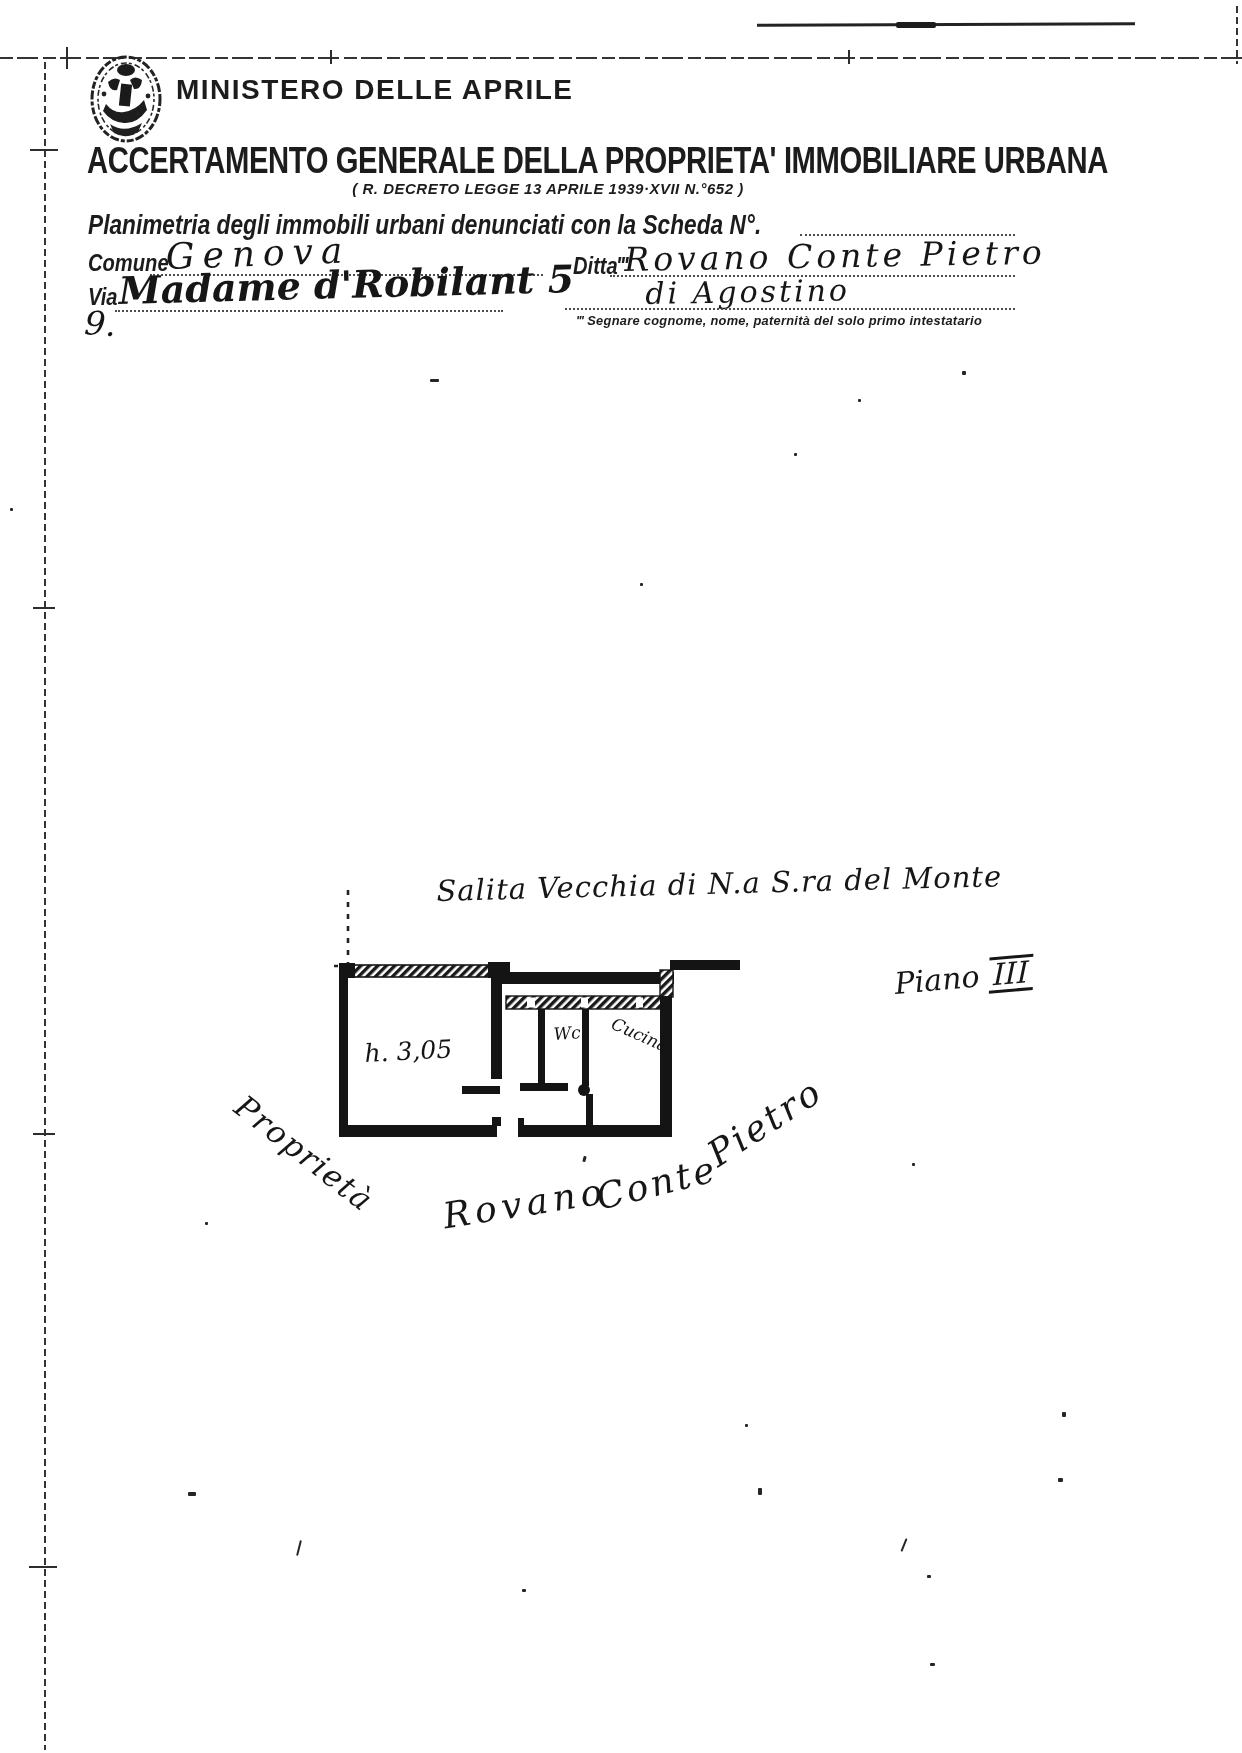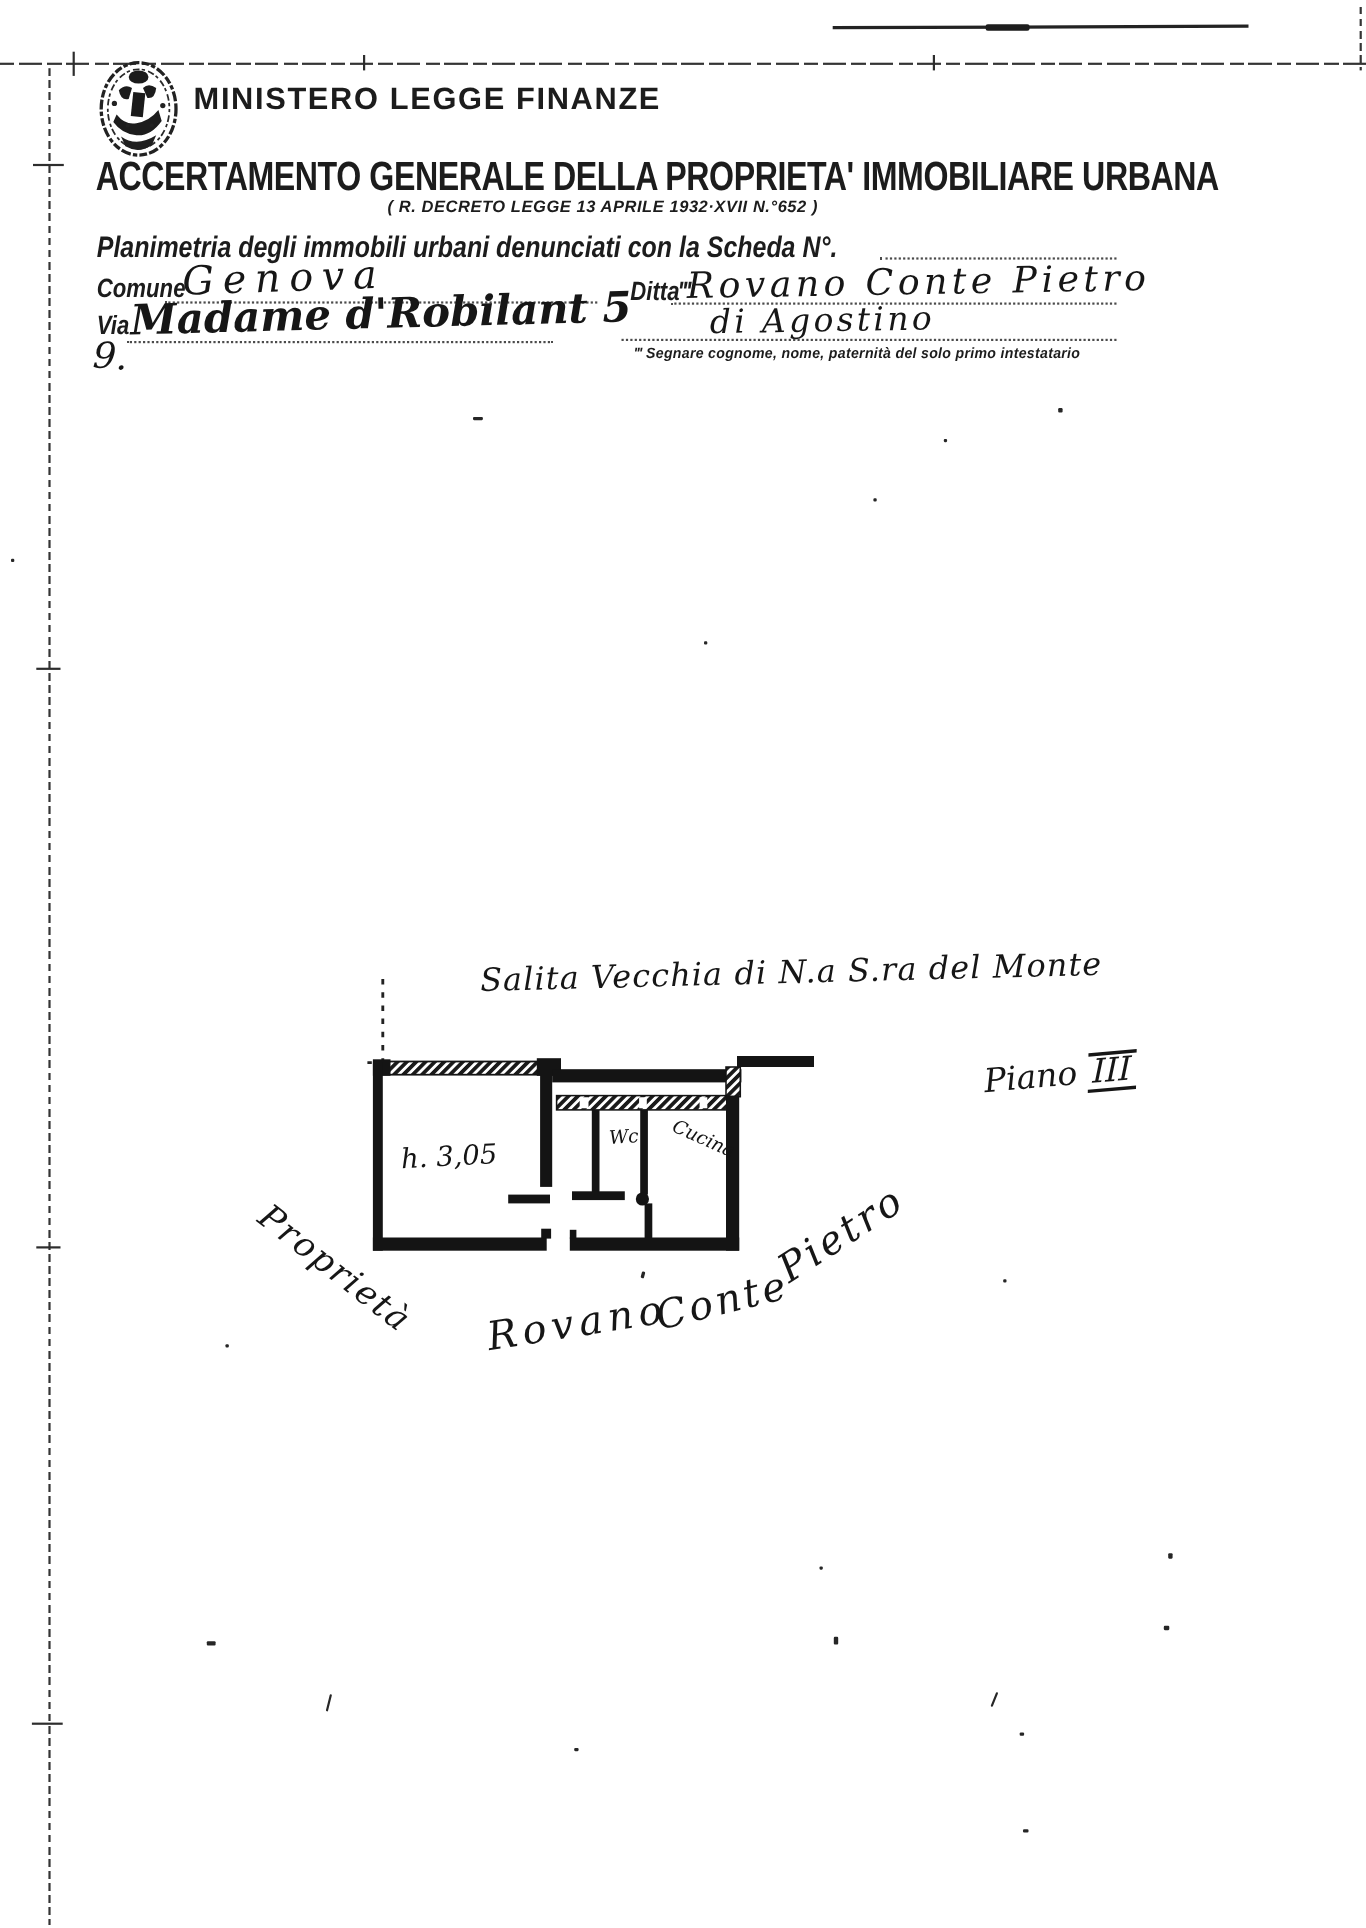--- a/index.html
+++ b/index.html
@@ -54,23 +54,23 @@
     <path d="M56 26 q-7 -5 -12 0 l4 9 q7 1 8 -9z" fill="#1c1c1c"></path>
     <rect x="34" y="30" width="11" height="22" fill="#1a1a1a" transform="rotate(6 39 41)"></rect>
     <path d="M20 50 q8 10 18 8 q12 -2 20 -12 l3 10 q-10 14 -23 13 q-13 -1 -21 -12z" fill="#1d1d1d"></path>
     <path d="M24 70 q14 10 32 -1 l-4 9 q-12 8 -24 1z" fill="#202020"></path>
     <circle cx="18" cy="40" r="2.4" fill="#222"></circle>
     <circle cx="62" cy="42" r="2.4" fill="#222"></circle>
     <circle cx="30" cy="60" r="2" fill="#222"></circle>
     <circle cx="52" cy="60" r="2" fill="#222"></circle>
   </svg>
 
-  <div class="abs print-caps nowrap" style="left:176px;top:74px;font-size:28px;letter-spacing:1.5px;">MINISTERO LEGGE FINANZE</div>
+  <div class="abs print-caps nowrap" style="left:176px;top:74px;font-size:28px;letter-spacing:1.5px;">MINISTERO DELLE APRILE</div>
   <div class="abs print-caps nowrap" style="left:87px;top:140px;font-size:37px;letter-spacing:-0.5px;transform:scaleX(0.79);transform-origin:left top;">ACCERTAMENTO GENERALE DELLA PROPRIETA' IMMOBILIARE URBANA</div>
-  <div class="abs nowrap" style="left:88px;top:180px;width:920px;text-align:center;font-size:15px;font-style:italic;font-weight:bold;letter-spacing:0.5px;">( R. DECRETO LEGGE 13 APRILE 1932·XVII N.°652 )</div>
+  <div class="abs nowrap" style="left:88px;top:180px;width:920px;text-align:center;font-size:15px;font-style:italic;font-weight:bold;letter-spacing:0.5px;">( R. DECRETO LEGGE 13 APRILE 1939·XVII N.°652 )</div>
 
   <div class="abs lbl" style="left:88px;top:210px;font-size:27px;transform:scaleX(0.84);">Planimetria degli immobili urbani denunciati con la Scheda N°.</div>
   <div class="abs dotline" style="left:800px;top:234px;width:215px;"></div>
 
   <div class="abs lbl" style="left:88px;top:249px;font-size:24px;transform:scaleX(0.84);">Comune</div>
   <div class="abs hand" style="left:165px;top:236px;font-size:36px;letter-spacing:8px;transform:rotate(-2deg);">Genova</div>
   <div class="abs dotline" style="left:150px;top:274px;width:393px;"></div>
 
   <div class="abs lbl" style="left:573px;top:252px;font-size:24px;transform:scaleX(0.84);">Ditta‴</div>
   <div class="abs hand" style="left:624px;top:240px;font-size:33px;letter-spacing:4px;transform:rotate(-1deg);">Rovano Conte Pietro</div>

